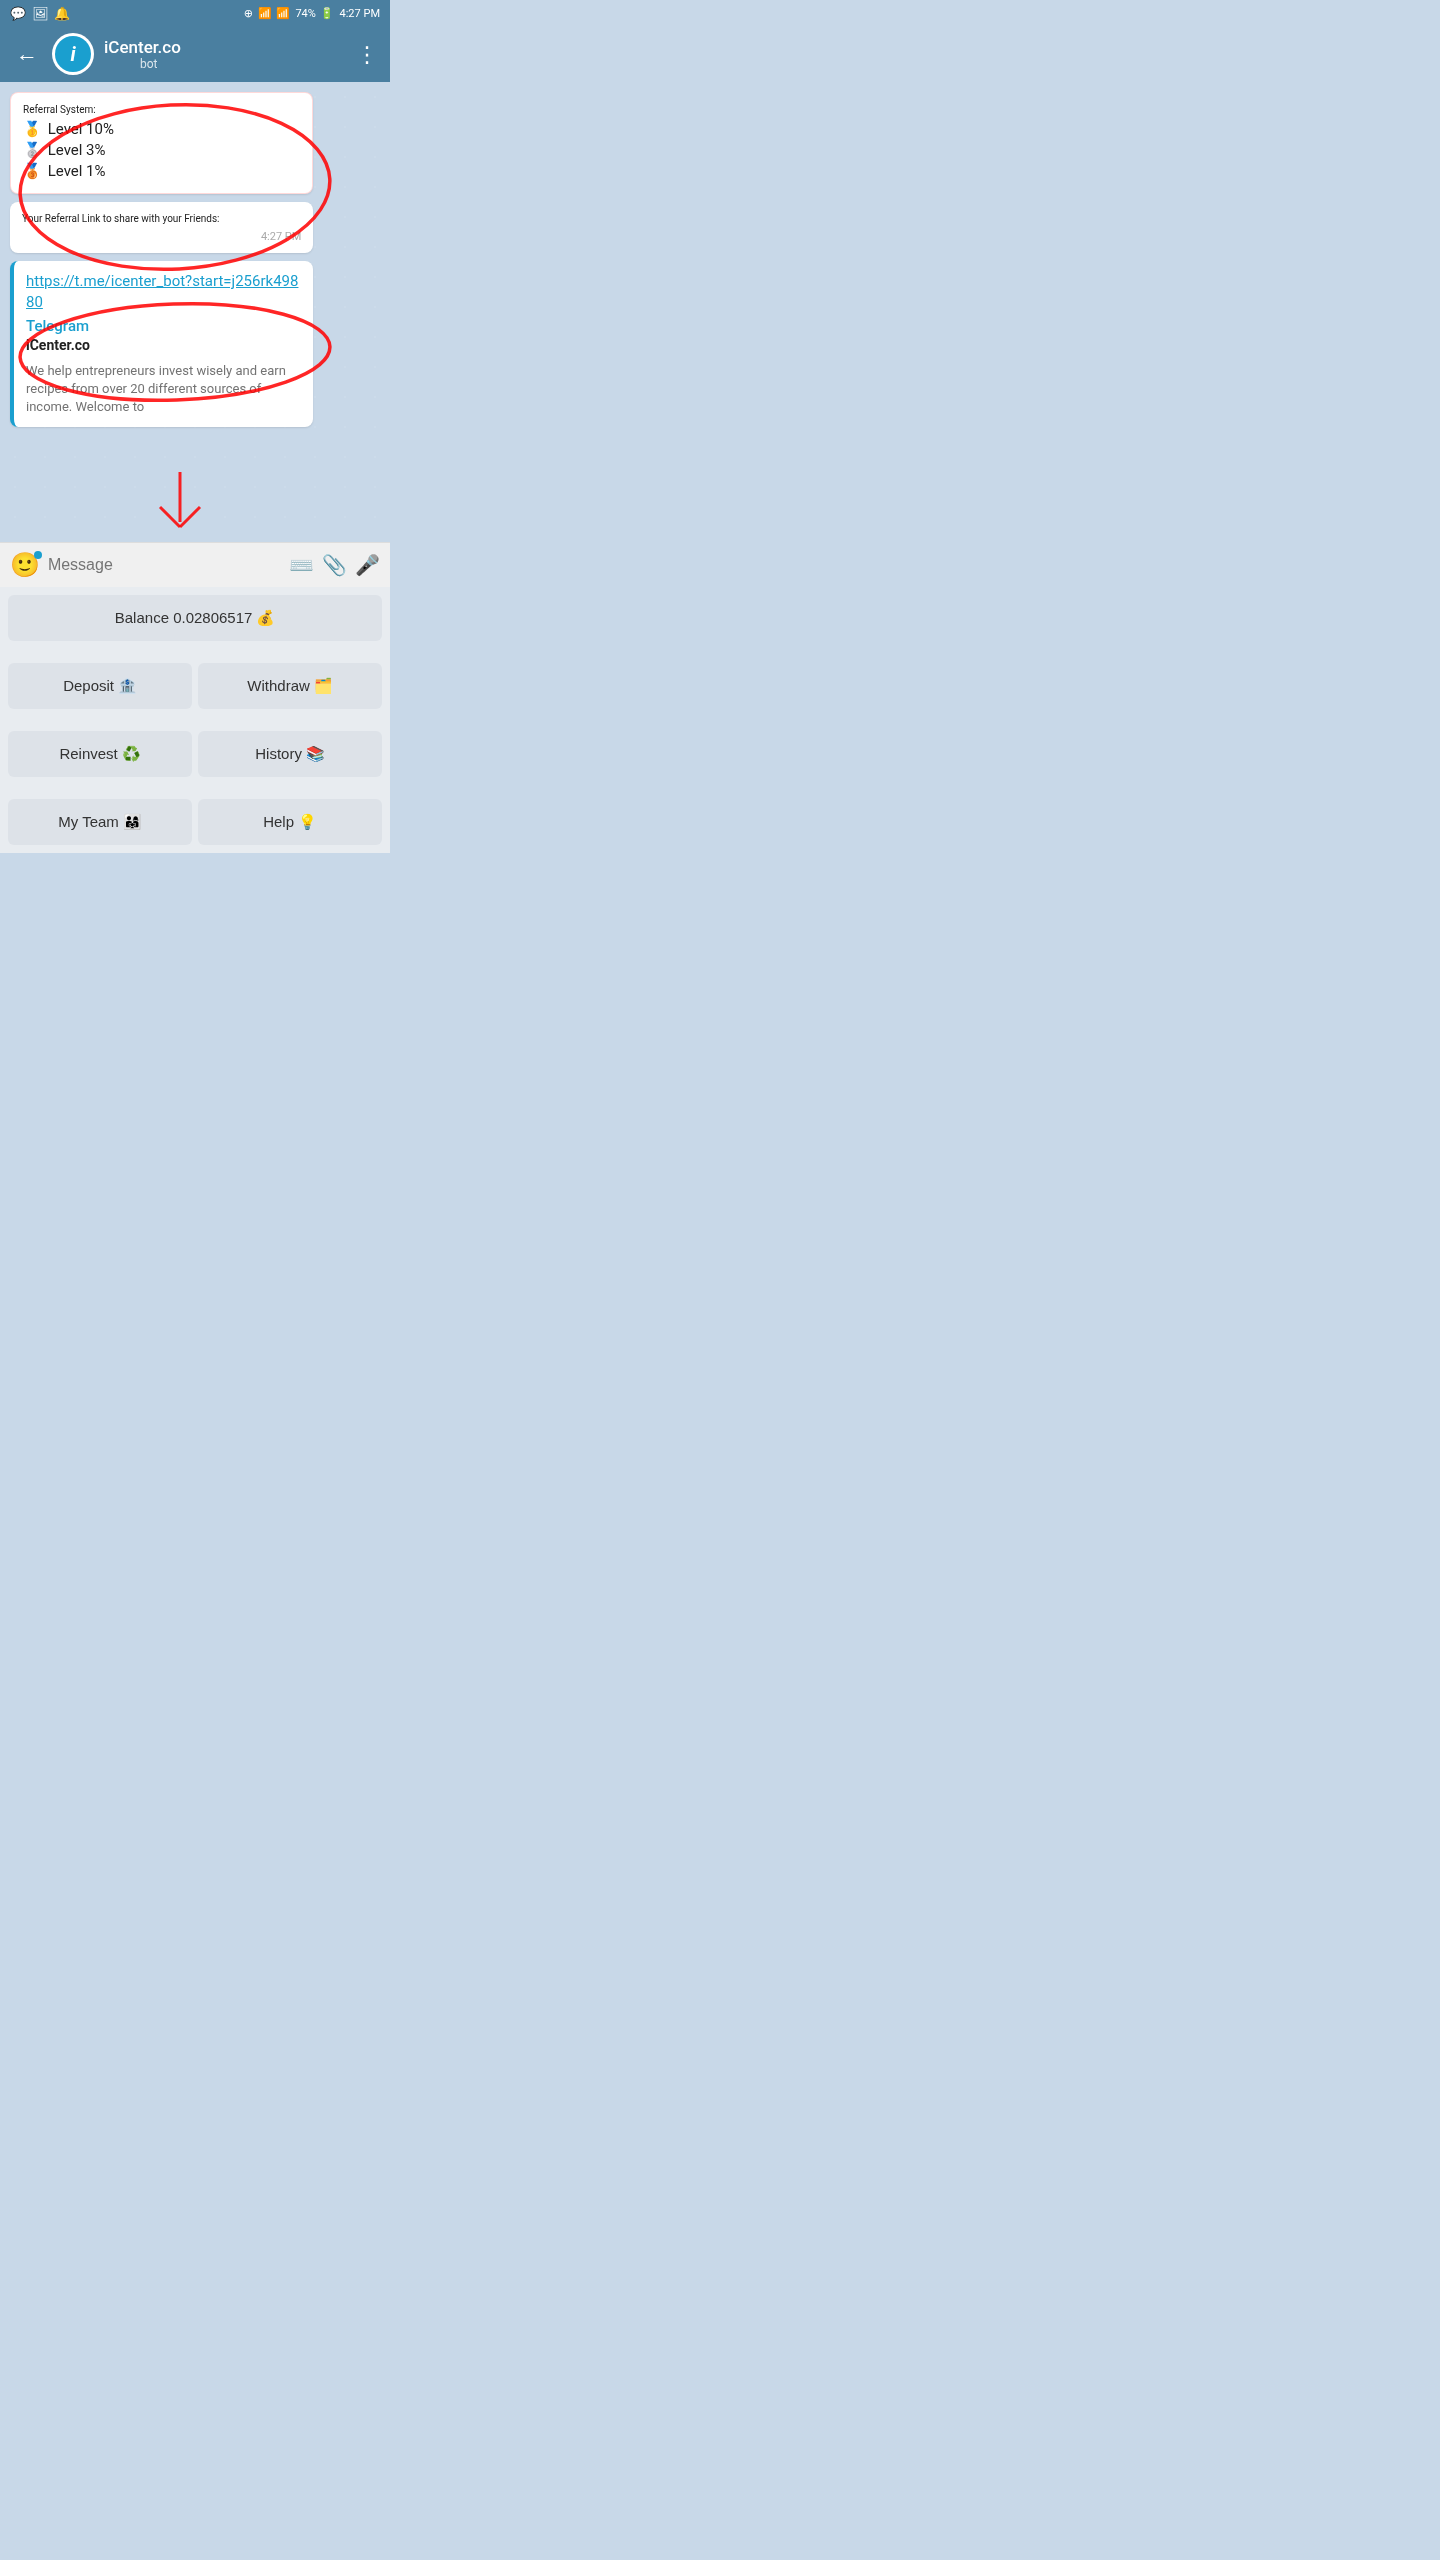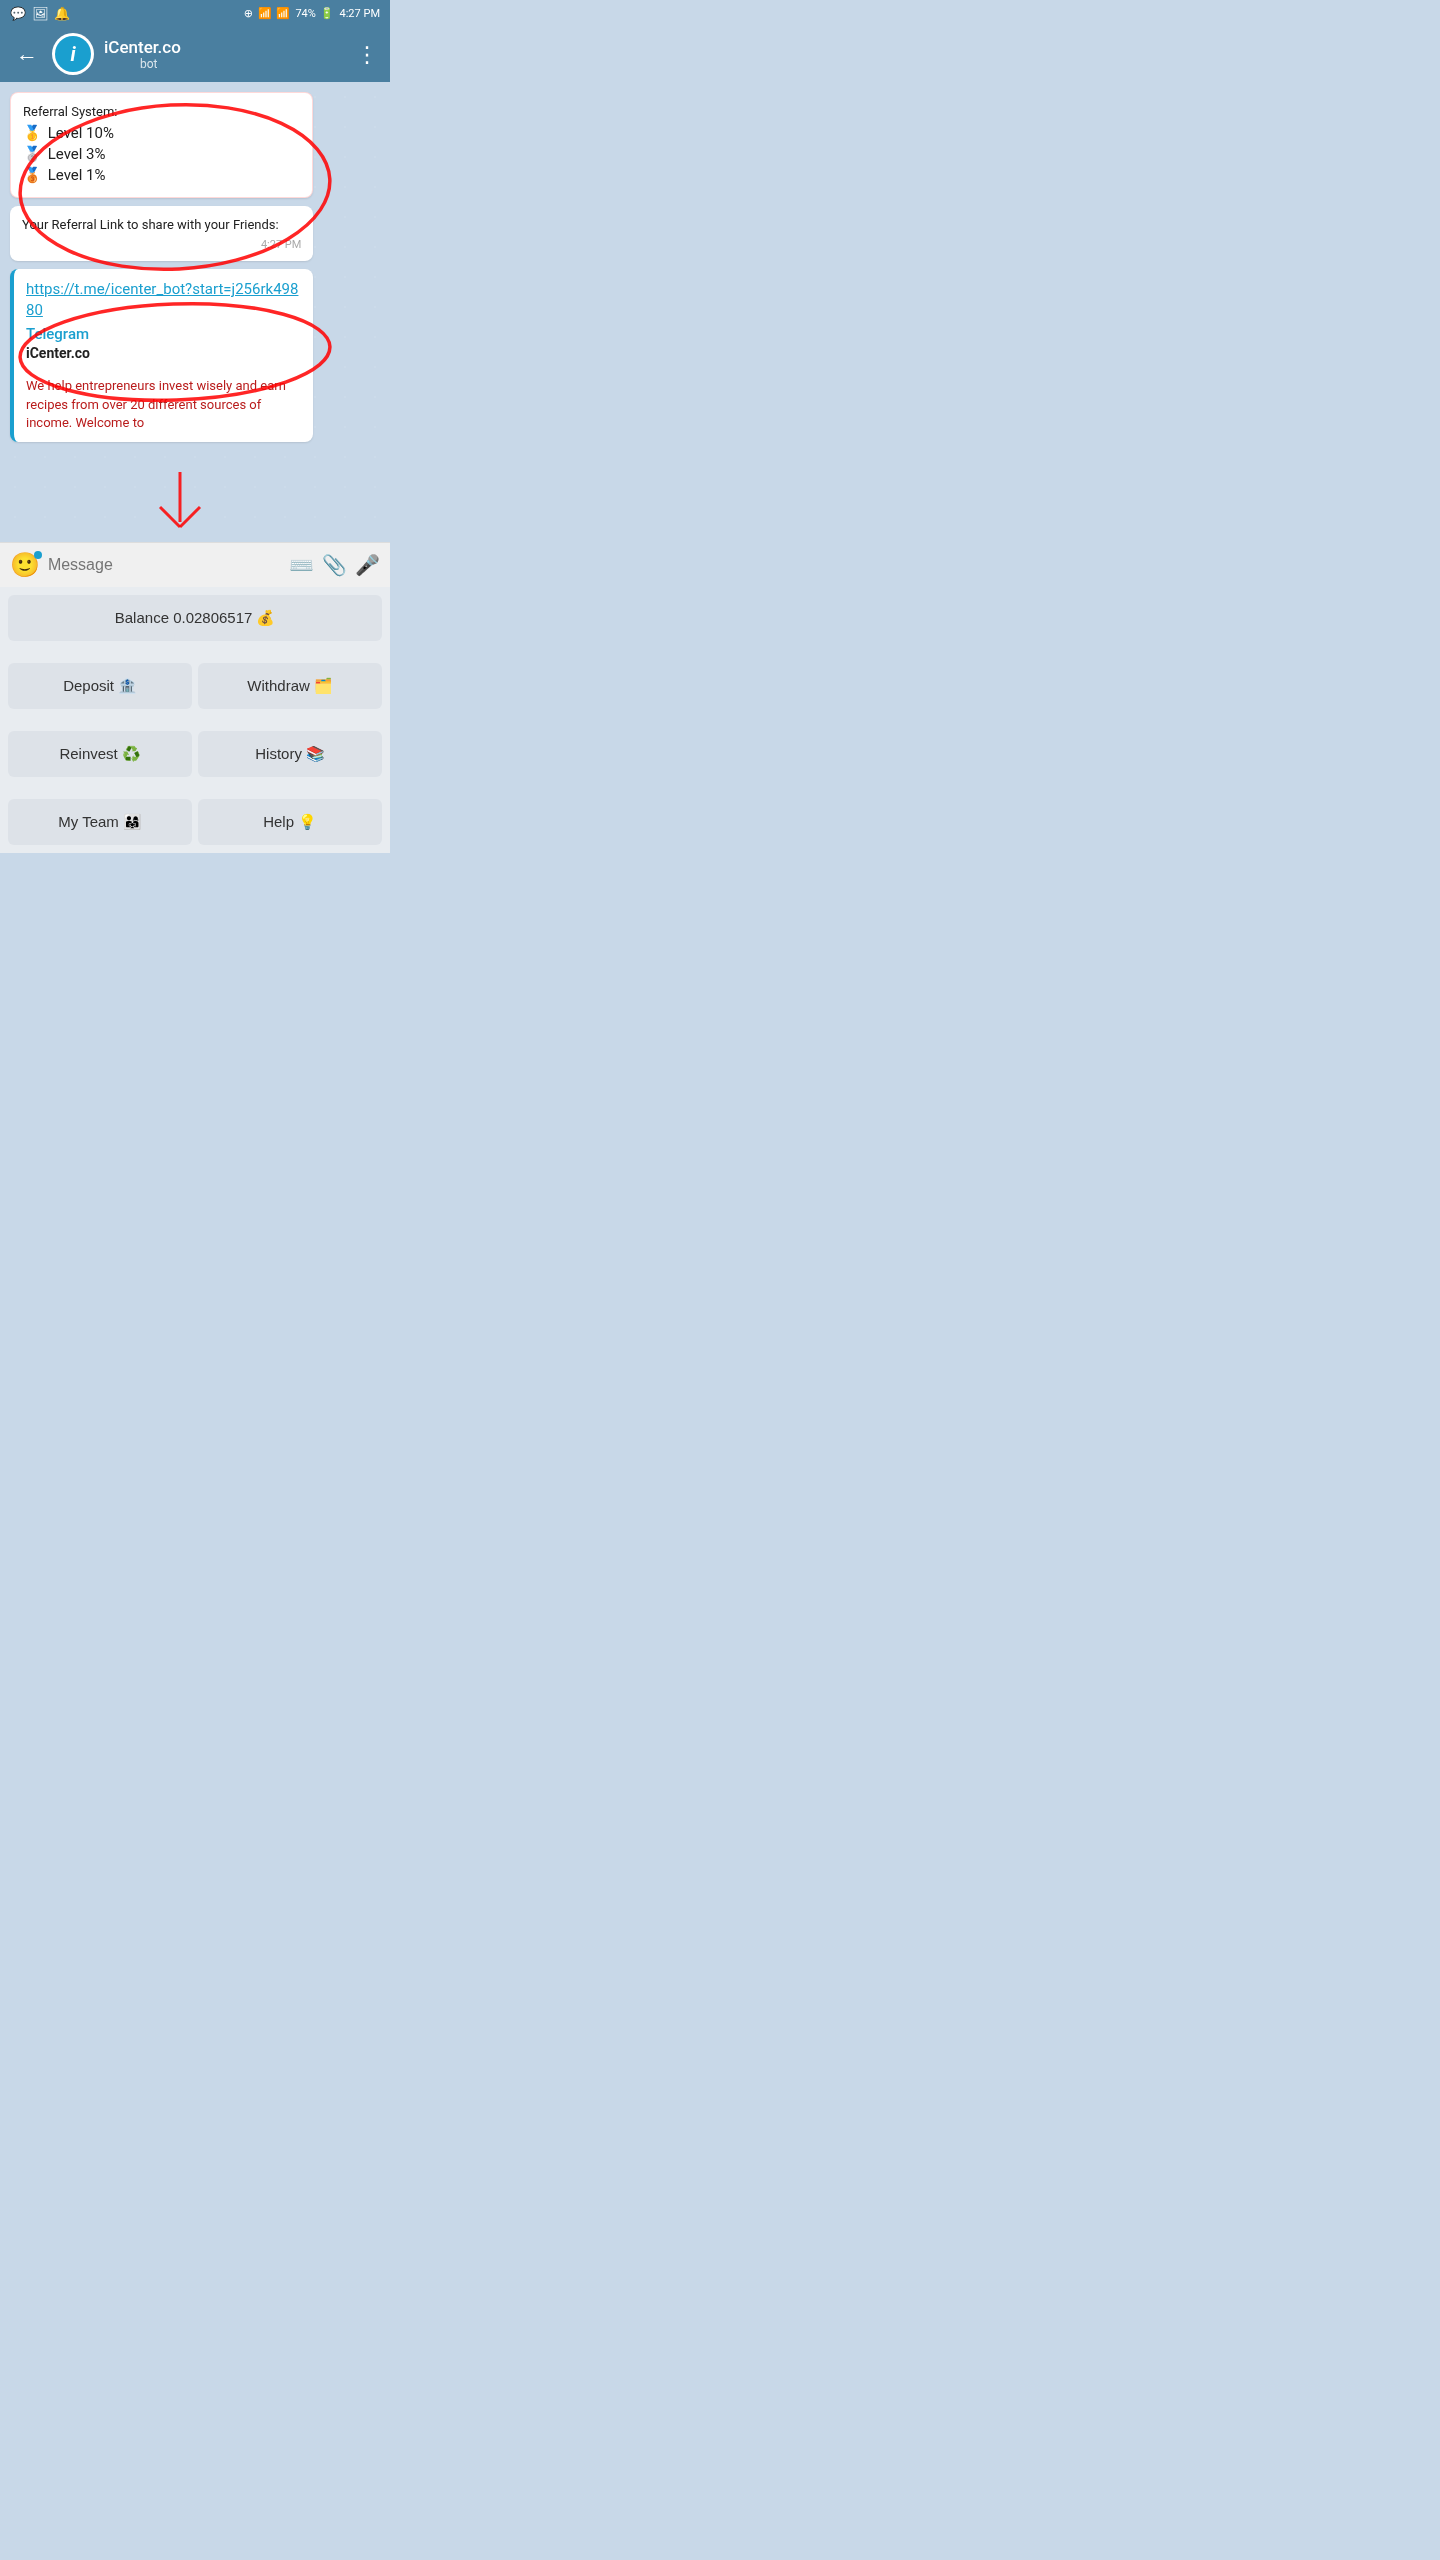--- a/index.html
+++ b/index.html
@@ -122,21 +122,21 @@
       background: white;
       border-radius: 8px;
       padding: 10px 12px;
       margin-bottom: 8px;
       max-width: 82%;
       position: relative;
       box-shadow: 0 1px 2px rgba(0,0,0,0.1);
     }
 
     .bubble-text {
-      font-size: 13px;
+      font-size: 10px;
       color: #222;
       line-height: 1.4;
     }
 
     .bubble-time {
       text-align: right;
       font-size: 11px;
       color: #aaa;
       margin-top: 4px;
     }
@@ -176,23 +176,23 @@
 
     .preview-title {
       font-weight: bold;
       font-size: 14px;
       color: #222;
       margin-top: 2px;
     }
 
     .preview-text {
       font-size: 13px;
-      color: #b91c1c;
+      color: #737373;
       line-height: 1.4;
-      margin-top: 16px;
+      margin-top: 9px;
     }
 
     
     .message-bar {
       background: #f0f0f0;
       border-top: 1px solid #ddd;
       padding: 8px 10px;
       display: flex;
       align-items: center;
       gap: 8px;

